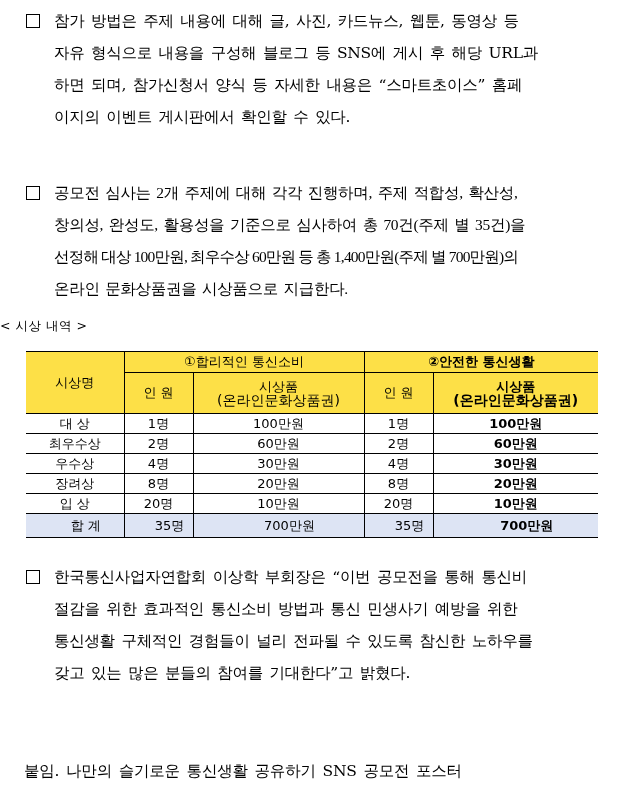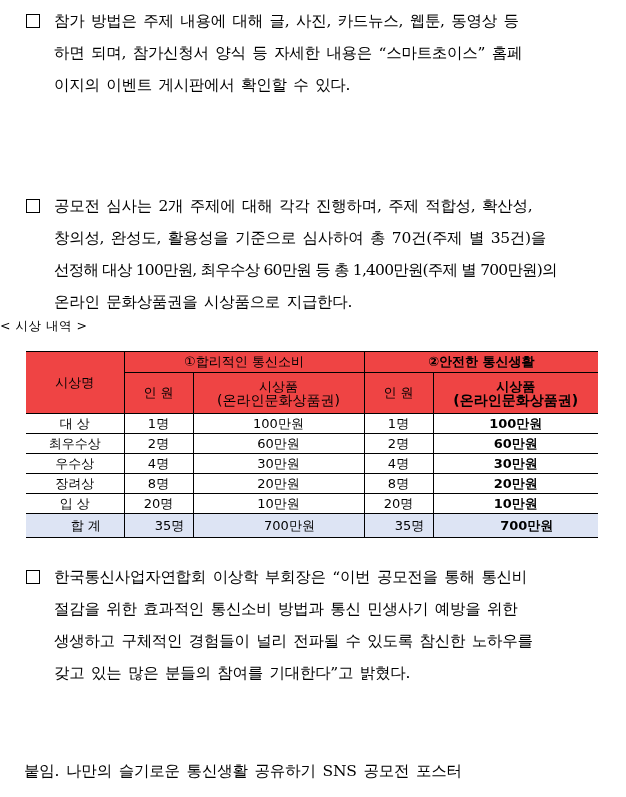--- a/index.html
+++ b/index.html
@@ -56,21 +56,21 @@
     border-right: 1px solid #000;
     border-top: 1px solid #000;
     border-bottom: 1px solid #000;
     padding: 0;
     font-weight: normal;
   }
   table.awards tr:first-child th { border-top: 1.5px solid #000; }
   table.awards th:first-child, table.awards td:first-child { border-left: none; }
   table.awards th:last-child, table.awards td:last-child { border-right: none; font-weight: bold; }
   table.awards tr:last-child td { border-bottom: 1.5px solid #000; }
-  table.awards thead th { background: #ef4444; }
+  table.awards thead th { background: #fde047; }
   table.awards tr.total td { background: #dde4f4; }
   table.awards tr.h1 th { height: 21px; font-size: 13px; }
   table.awards tr.h2 th { height: 41px; font-size: 13px; line-height: 14px; }
   table.awards th .sub { display: block; font-size: 14px; line-height: 13px; }
   table.awards tbody td { height: 20px; line-height: 18px; font-size: 13px; }
   table.awards tbody tr.total td { height: 24px; padding-left: 22px; }
   .col-name { width: 98px; }
   .col-n1 { width: 69px; }
   .col-p1 { width: 171px; }
   .col-n2 { width: 69px; }
@@ -85,26 +85,27 @@
     word-spacing: 2px;
   }
 </style>
 </head>
 <body>
 
 <div class="para" style="top:5px;">
   <div class="box"></div>
   <div class="text">
     <span>참가 방법은 주제 내용에 대해 글, 사진, 카드뉴스, 웹툰, 동영상 등</span>
+    <span>자유 형식으로 내용을 구성해 블로그 등 SNS에 게시 후 해당 URL과</span>
     <span>하면 되며, 참가신청서 양식 등 자세한 내용은 “스마트초이스” 홈페</span>
     <span>이지의 이벤트 게시판에서 확인할 수 있다.</span>
   </div>
 </div>
 
-<div class="para" style="top:190px;">
+<div class="para" style="top:177px;font-family:Liberation Serif, serif;">
   <div class="box"></div>
   <div class="text">
     <span>공모전 심사는 2개 주제에 대해 각각 진행하며, 주제 적합성, 확산성,</span>
     <span>창의성, 완성도, 활용성을 기준으로 심사하여 총 70건(주제 별 35건)을</span>
     <span style="letter-spacing:-0.8px;word-spacing:0px;">선정해 대상 100만원, 최우수상 60만원 등 총 1,400만원(주제 별 700만원)의</span>
     <span>온라인 문화상품권을 시상품으로 지급한다.</span>
   </div>
 </div>
 
 <div class="caption">&lt; 시상 내역 &gt;</div>
@@ -180,18 +181,18 @@
       <td>700만원</td>
     </tr>
   </tbody>
 </table>
 
 <div class="para" style="top:561px;">
   <div class="box"></div>
   <div class="text">
     <span>한국통신사업자연합회 이상학 부회장은 “이번 공모전을 통해 통신비</span>
     <span>절감을 위한 효과적인 통신소비 방법과 통신 민생사기 예방을 위한</span>
-    <span>생생하고 구체적인 경험들이 널리 전파될 수 있도록 참신한 노하우를</span>
+    <span>통신생활 구체적인 경험들이 널리 전파될 수 있도록 참신한 노하우를</span>
     <span>갖고 있는 많은 분들의 참여를 기대한다”고 밝혔다.</span>
   </div>
 </div>
 
 <div class="attachment">붙임. 나만의 슬기로운 통신생활 공유하기 SNS 공모전 포스터</div>
 
 </body></html>

